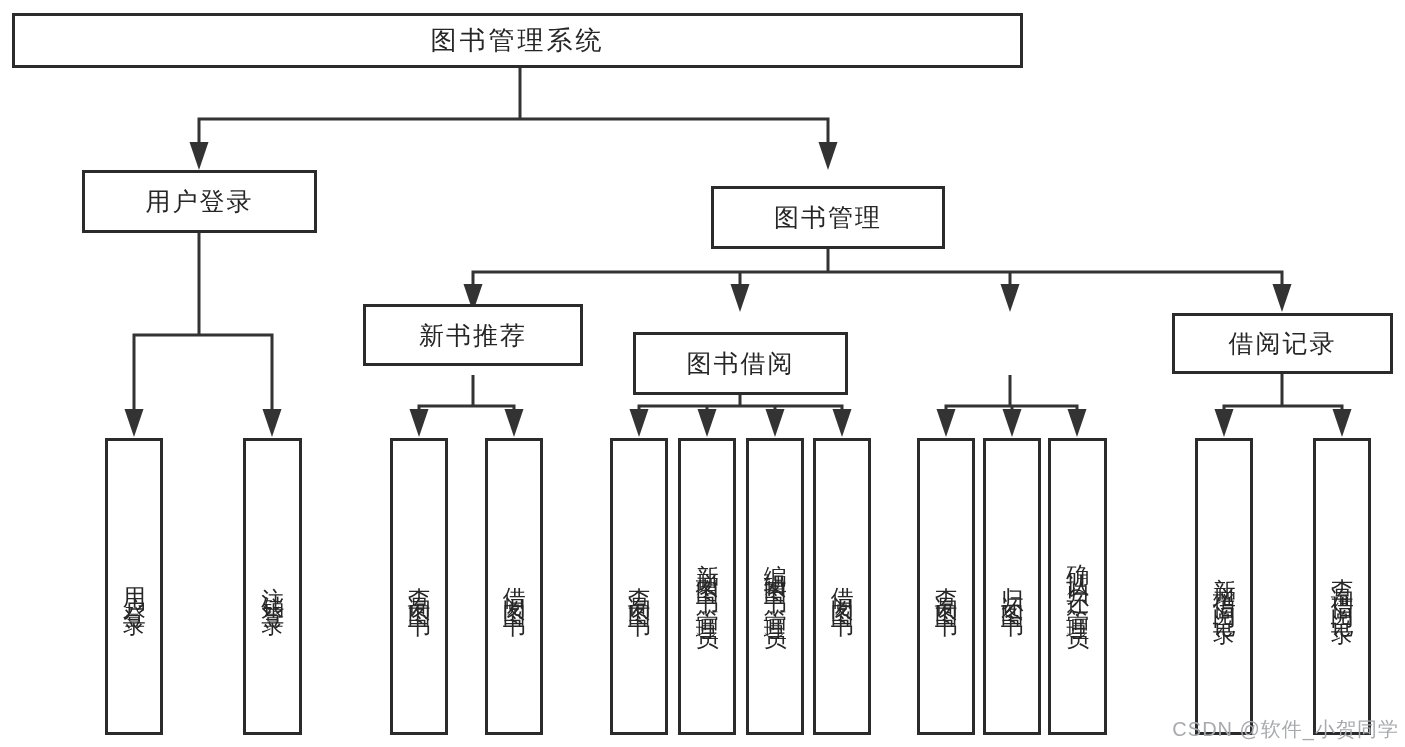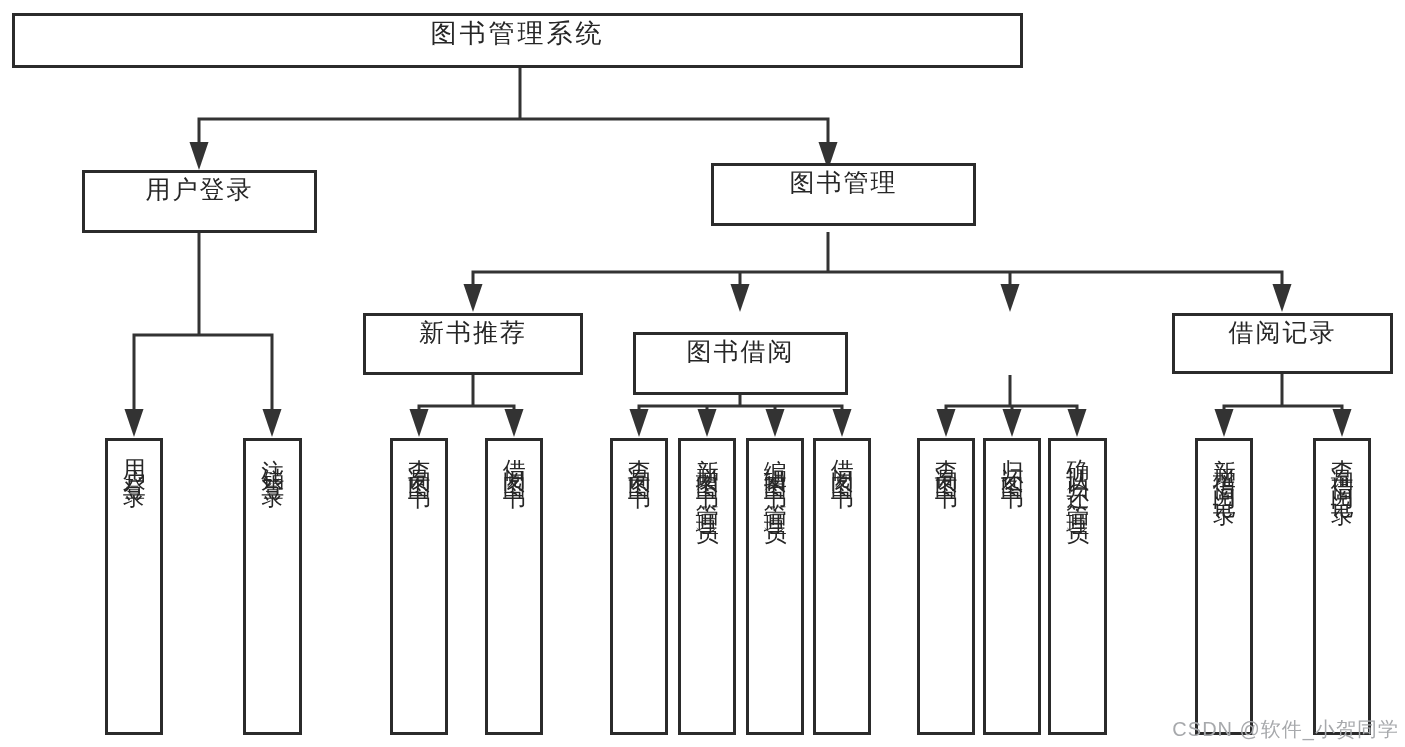--- a/index.html
+++ b/index.html
@@ -11,21 +11,21 @@
     overflow:hidden;
   }
   #connectors{position:absolute;left:0;top:0;width:1405px;height:747px;}
   #connectors path{stroke:var(--line,#333333);stroke-width:3;fill:none;}
   #connectors polygon{fill:var(--line,#333333);stroke:none;}
   .box{
     position:absolute;
     box-sizing:border-box;
     border:3px solid var(--border,#2b2b2b);
     background:#fff;
-    display:flex;align-items:flex-start;justify-content:center;
+    display:flex;align-items:center;justify-content:center;
     color:var(--text,#262626);
   }
   .box.root .lbl{font-size:26px;letter-spacing:3px;}
   .box.h .lbl{font-size:25px;letter-spacing:2px;}
   .lbl{white-space:nowrap;}
   .vtext{
     writing-mode:vertical-rl;
     text-orientation:mixed;
     font-size:23px;
     letter-spacing:9px;
@@ -99,25 +99,25 @@
     <polygon points="1332.5,409 1351.5,409 1342,437"></polygon>
   </svg>
 
   <div class="box root" style="left:12px;top:13px;width:1011px;height:55px">
     <span class="lbl">图书管理系统</span>
   </div>
 
   <div class="box h" style="left:82px;top:170px;width:235px;height:63px">
     <span class="lbl">用户登录</span>
   </div>
-  <div class="box h" style="left:711px;top:163px;width:265px;height:63px">
+  <div class="box h" style="left:711px;top:186px;width:234px;height:63px">
     <span class="lbl">图书管理</span>
   </div>
 
-  <div class="box h" style="left:363px;top:313px;width:220px;height:62px">
+  <div class="box h" style="left:363px;top:304px;width:220px;height:62px">
     <span class="lbl">新书推荐</span>
   </div>
   <div class="box h" style="left:633px;top:332px;width:215px;height:63px">
     <span class="lbl">图书借阅</span>
   </div>
   <div class="box h" style="left:1172px;top:313px;width:221px;height:61px">
     <span class="lbl">借阅记录</span>
   </div>
 
   <div class="box" style="left:105px;top:438px;width:58px;height:297px">

